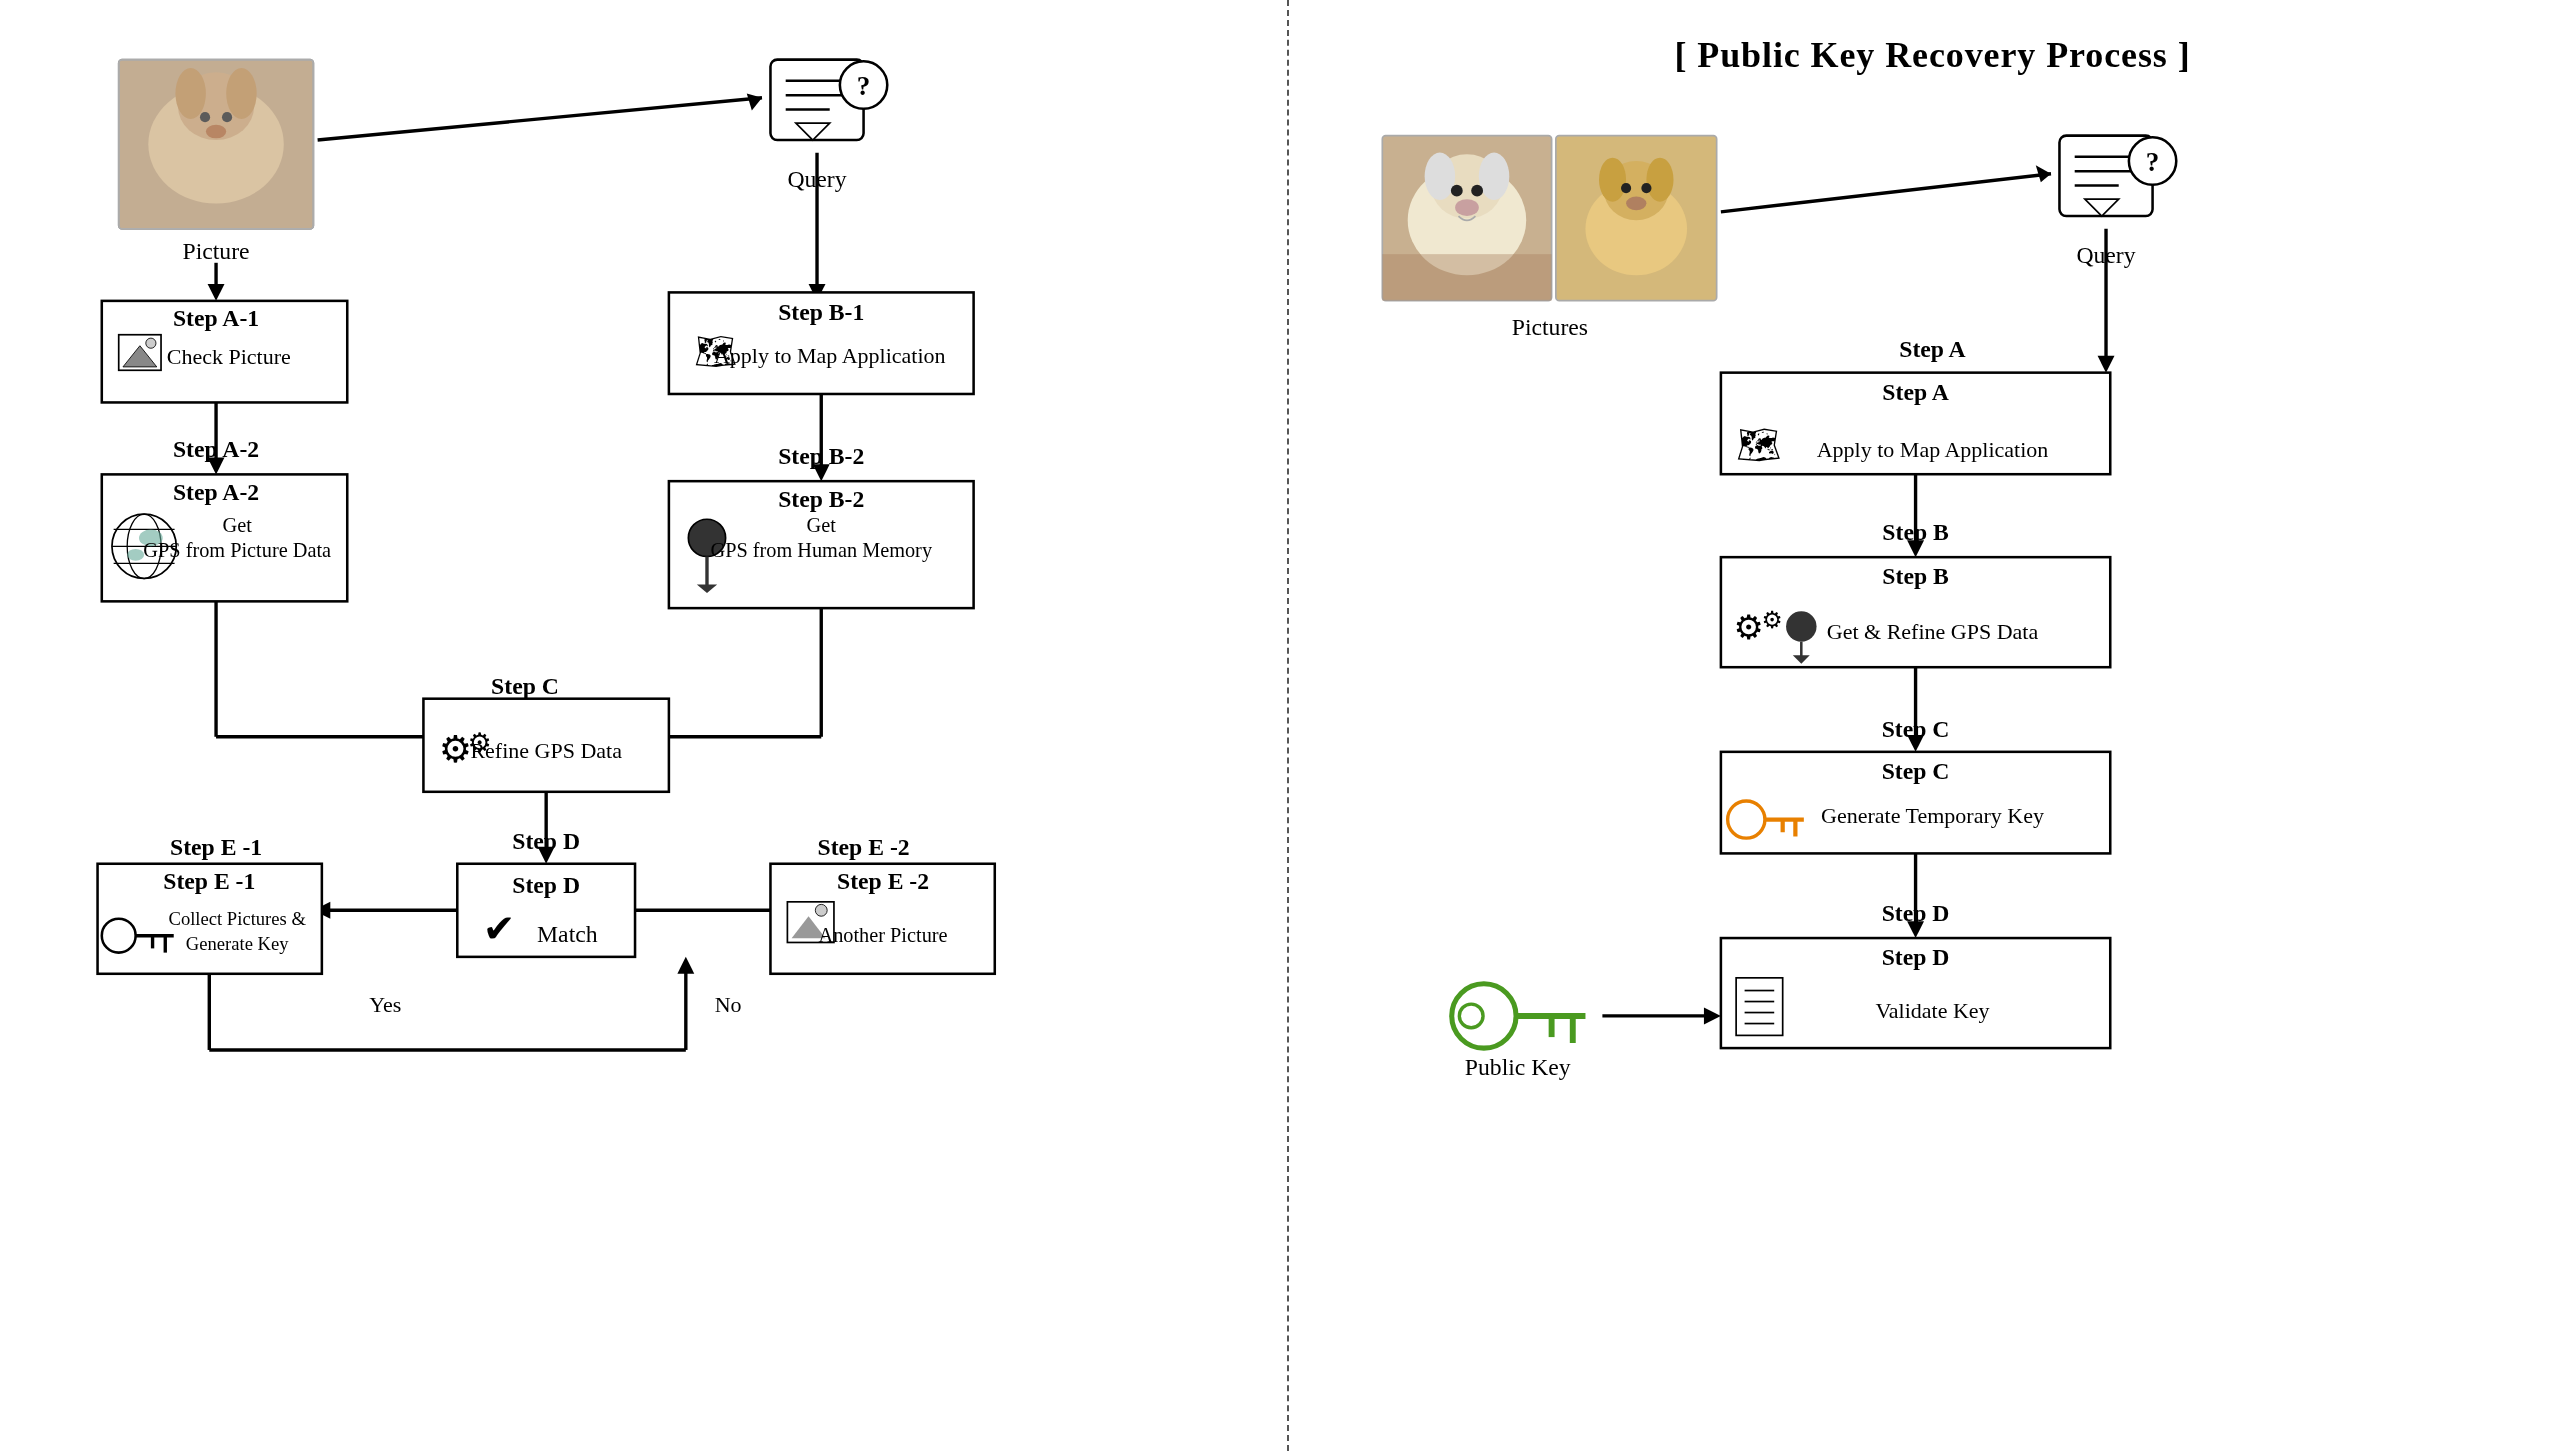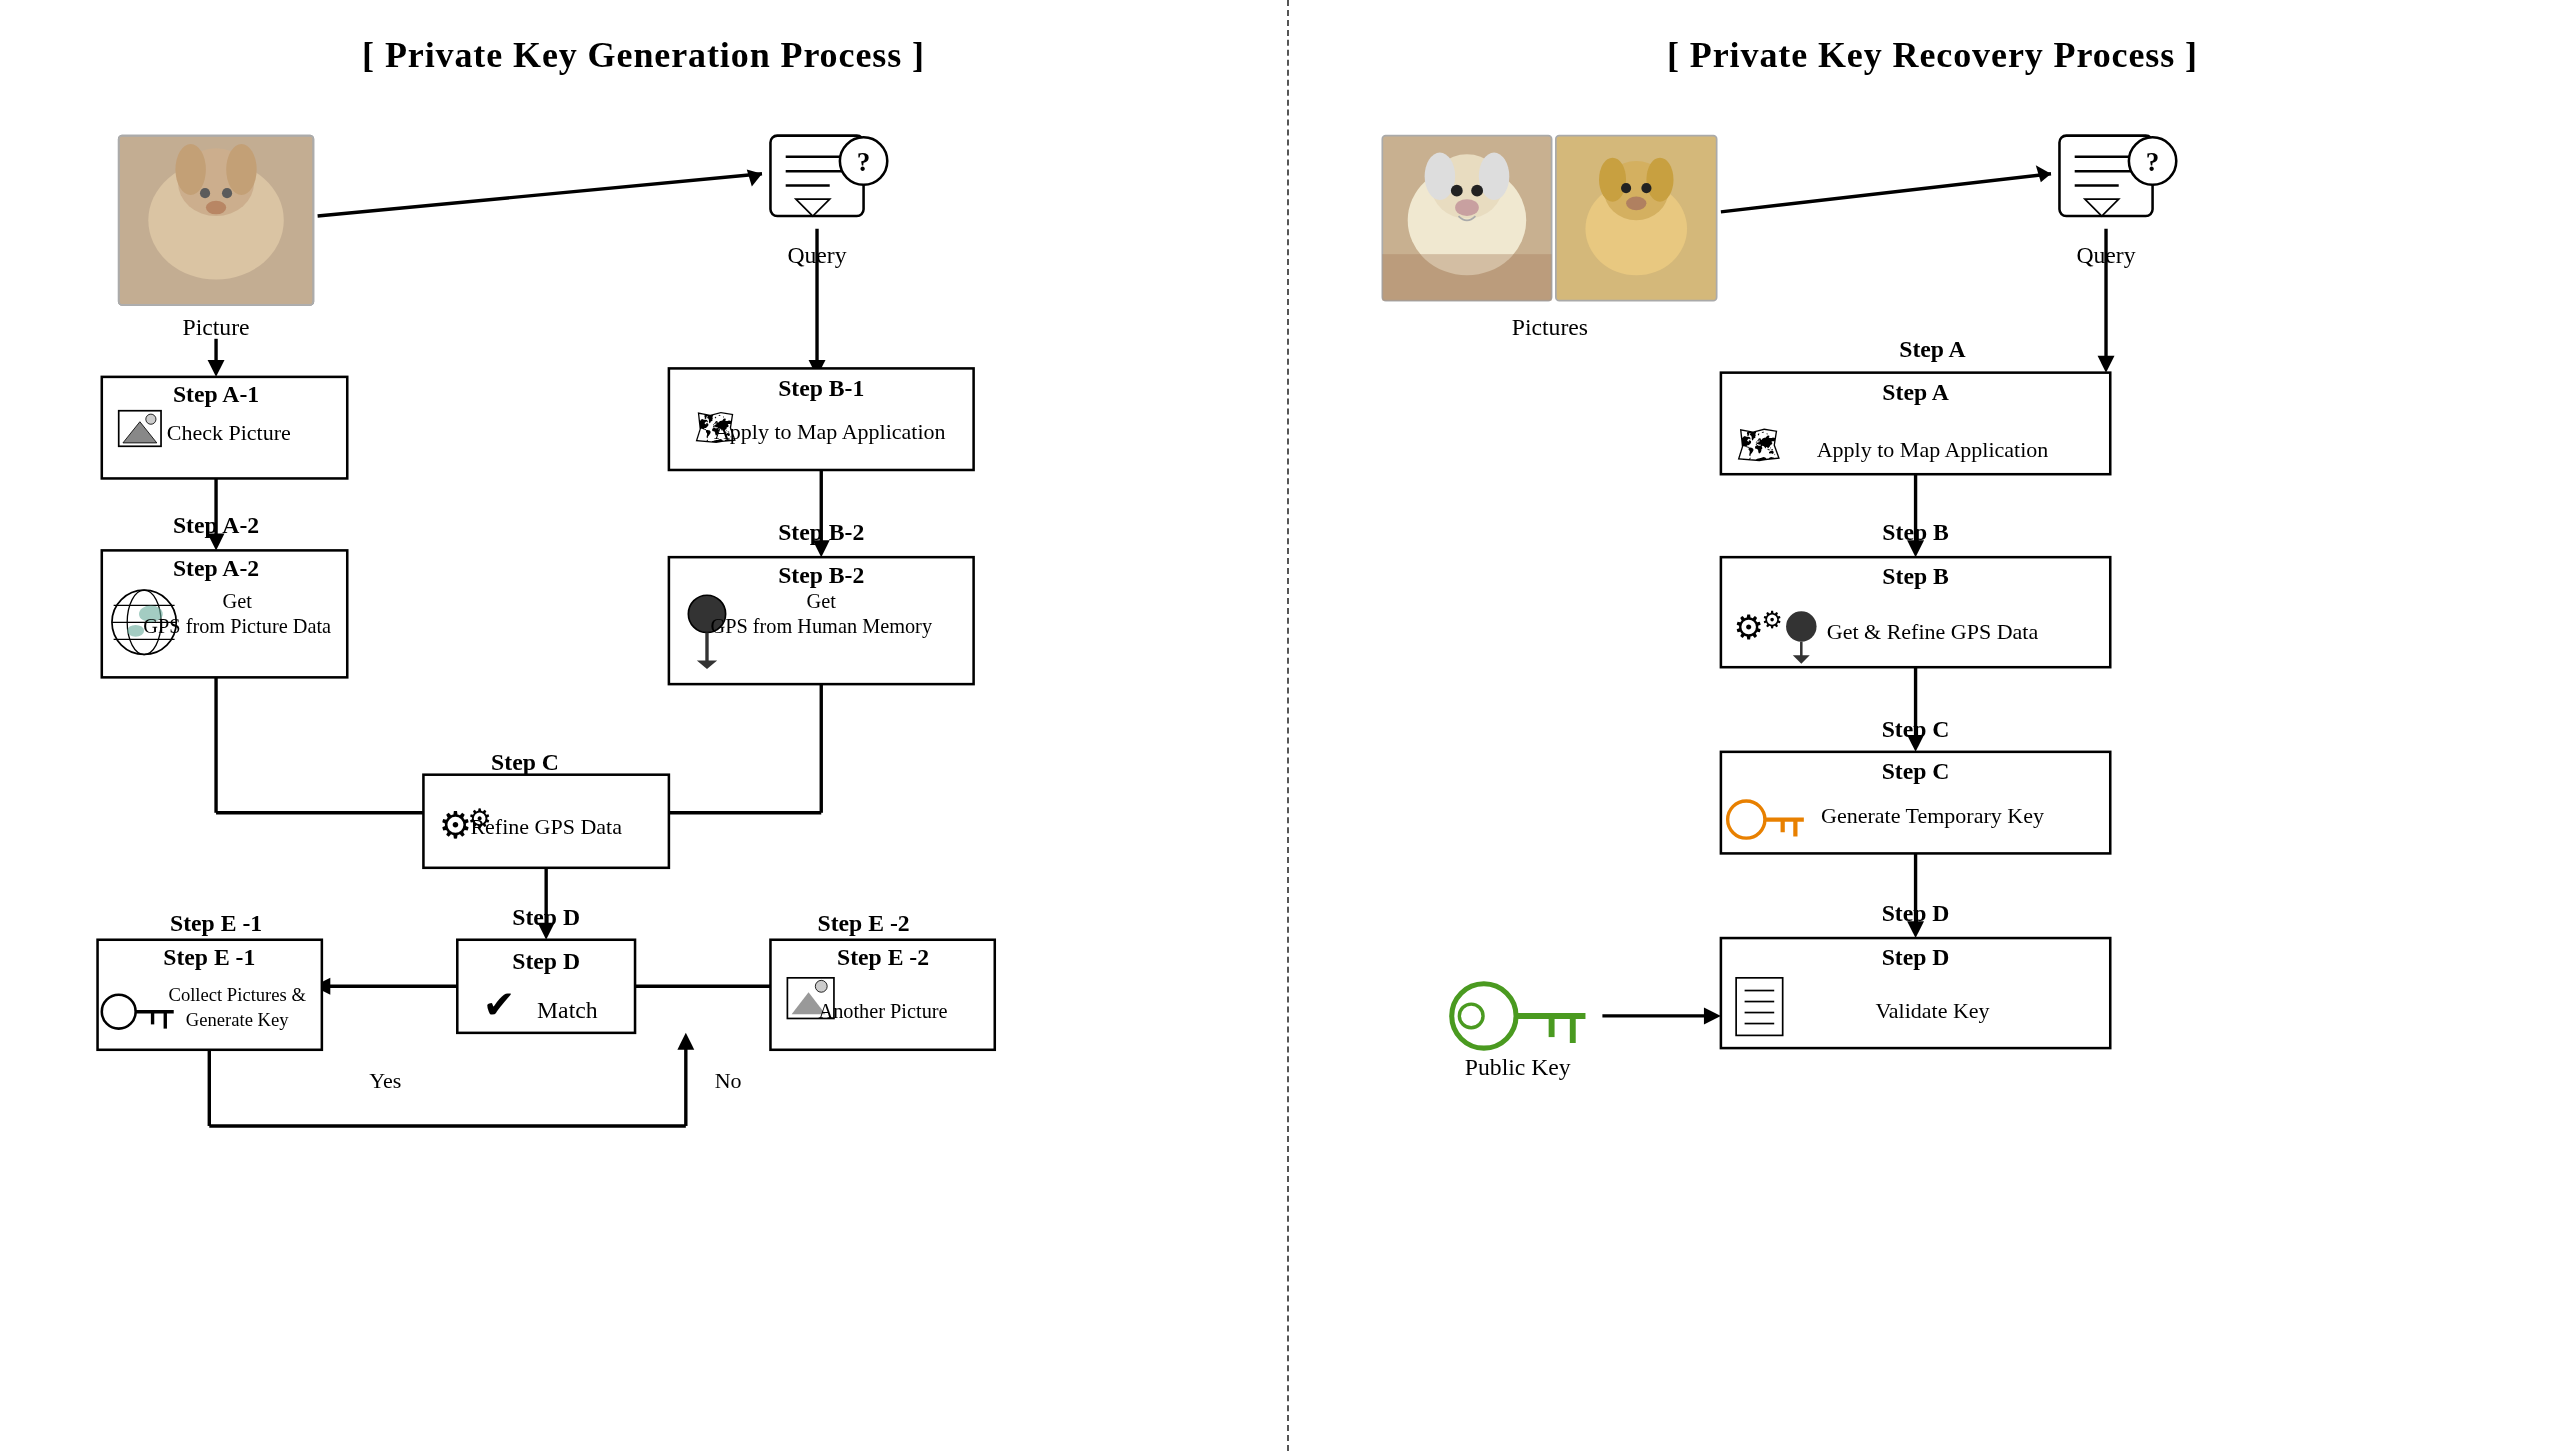--- a/index.html
+++ b/index.html
@@ -39,21 +39,20 @@
       margin-bottom: 34px;
       letter-spacing: 0.9px;
     }
   </style>
 </head>
 <body>
 
 <div class="main-container">
 
   <div class="left-panel">
-    <div class="panel-title">[ Private Key Generation Process ]</div>
 
     
     <svg width="100%" height="1304" viewBox="0 0 1400 1520" style="font-family: 'Times New Roman', serif;">
 
       <rect x="80" y="20" width="230" height="200" rx="4" fill="#c8a882" stroke="#999" stroke-width="2"></rect>
 
       <ellipse cx="195" cy="120" rx="80" ry="70" fill="#e8c99a"></ellipse>
       <ellipse cx="195" cy="75" rx="45" ry="40" fill="#d4aa7a"></ellipse>
       <ellipse cx="165" cy="60" rx="18" ry="30" fill="#c8955a"></ellipse>
       <ellipse cx="225" cy="60" rx="18" ry="30" fill="#c8955a"></ellipse>
@@ -195,21 +194,21 @@
 
       <rect x="870" y="1015" width="55" height="48" fill="#fff" stroke="#000" stroke-width="2"></rect>
       <polygon points="875,1058 895,1032 915,1058" fill="#999"></polygon>
       <circle cx="910" cy="1025" r="7" fill="#ccc" stroke="#000" stroke-width="1"></circle>
       <text x="983" y="1062" text-anchor="middle" font-size="24" font-family="Times New Roman, serif">Another Picture</text>
 
     </svg>
   </div>
 
   <div class="right-panel">
-    <div class="panel-title">[ Private Key Recovery Process ]</div>
+    <div class="panel-title">[ Public Key Recovery Process ]</div>
 
     <svg width="100%" height="1304" viewBox="0 0 1400 1520" style="font-family: 'Times New Roman', serif;">
 
       <rect x="50" y="20" width="200" height="195" rx="4" fill="#c8b090" stroke="#aaa" stroke-width="2"></rect>
       <ellipse cx="150" cy="120" rx="70" ry="65" fill="#f0e8d0"></ellipse>
       <ellipse cx="150" cy="80" rx="42" ry="38" fill="#e8dcc0"></ellipse>
 
       <ellipse cx="118" cy="68" rx="18" ry="28" fill="#ddd"></ellipse>
       <ellipse cx="182" cy="68" rx="18" ry="28" fill="#ddd"></ellipse>
       <circle cx="138" cy="85" r="7" fill="#222"></circle>

